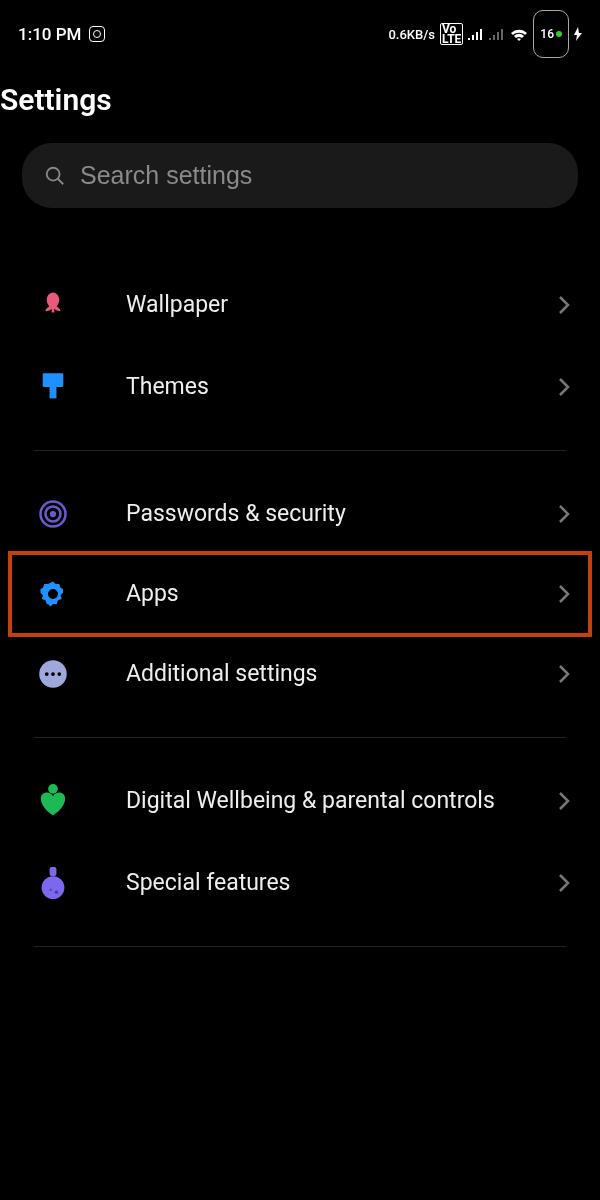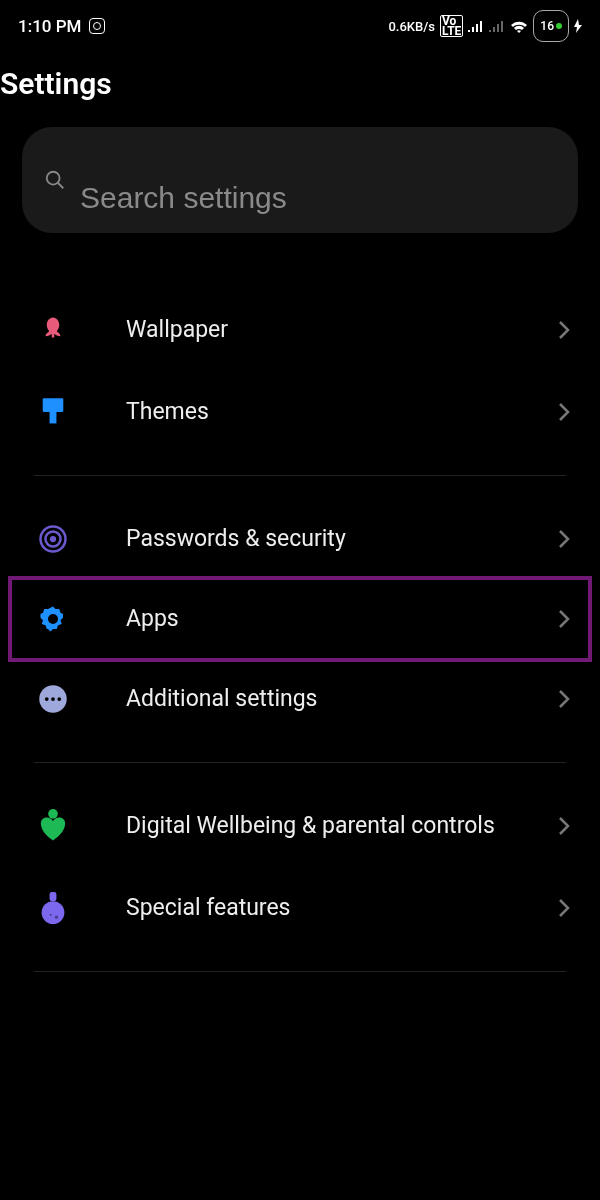--- a/index.html
+++ b/index.html
@@ -18,21 +18,21 @@
     padding: 10px 18px 6px;
     font-size: 17px;
     font-weight: 500;
   }
   .status-left { display: flex; align-items: center; gap: 8px; }
   .status-right { display: flex; align-items: center; gap: 5px; font-size: 14px; }
   .status-right .net { font-size: 13px; }
   .battery-pill {
     border: 1.5px solid #aaa;
     border-radius: 10px;
-    padding: 8px 6px;
+    padding: 16px 6px;
     font-size: 12px;
     display: flex;
     align-items: center;
     gap: 2px;
   }
   .battery-dot { width:6px; height:6px; border-radius:50%; background:#3c3; }
   .insta-icon {
     width: 16px; height: 16px; border: 1.5px solid #fff; border-radius: 4px;
     position: relative;
   }
@@ -53,35 +53,34 @@
     padding: 18px 22px;
     display: flex;
     align-items: center;
     gap: 14px;
   }
   .search-box input {
     background: transparent;
     border: none;
     outline: none;
     color: #22c55e;
-    font-size: 30px;
+    font-size: 25px;
     flex: 1;
-    margin-top: 36px;
   }
   .search-box input::placeholder { color: #8a8a8a; }
   .list { margin-top: 30px; }
   .partial-spacer { height: 26px; }
   .item {
     display: flex;
     align-items: center;
     padding: 22px 30px 22px 34px;
     gap: 54px;
   }
   .item.highlighted {
-    border: 4px solid #701a75;
+    border: 4px solid #c2410c;
     margin: -4px 8px;
     padding: 20px 18px 20px 22px;
     align-items: center;
   }
   .icon-slot {
     width: 38px;
     height: 38px;
     display: flex;
     align-items: center;
     justify-content: center;

